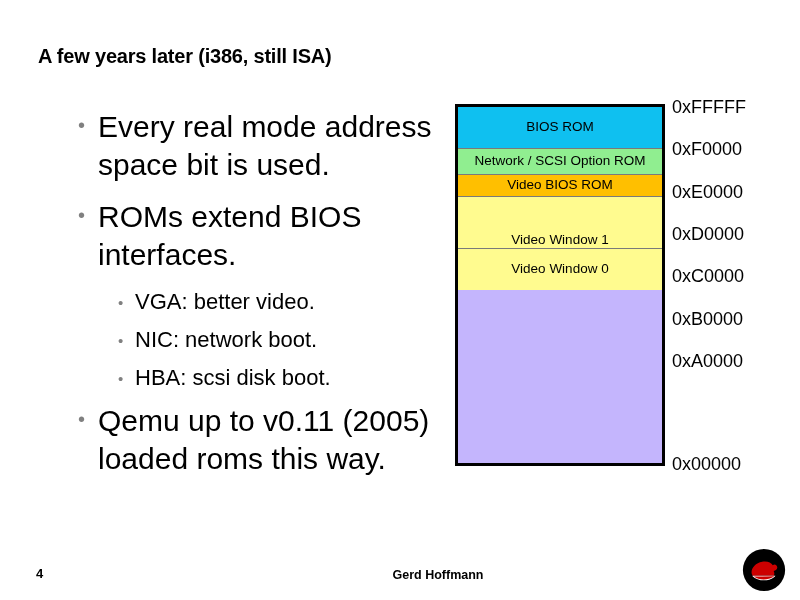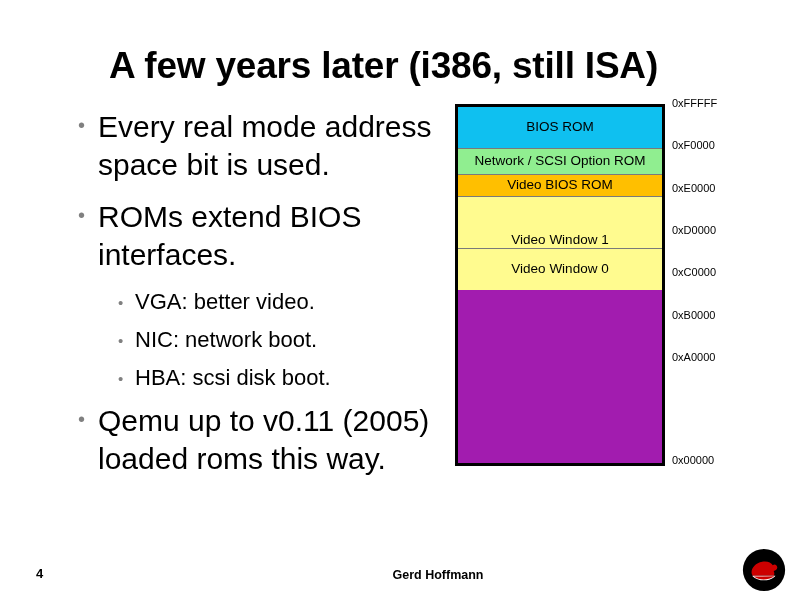--- a/index.html
+++ b/index.html
@@ -15,26 +15,25 @@
     font-family: "Liberation Sans", sans-serif;
     color: #000000;
   }
 
   
   #slide-title {
     position: absolute;
     left: 38px;
     top: 45px;
     width: 620px;
-    font-size: 37px;
+    font-size: 20px;
     font-weight: bold;
     letter-spacing: -0.2px;
     color: #000000;
     line-height: 1.15;
-    text-align: right;
   }
 
   
   #bullet-list {
     position: absolute;
     left: 78px;
     top: 108px;
     width: 360px;
   }
   .bullet-row {
@@ -79,21 +78,21 @@
 
   
   #memory-map {
     position: absolute;
     left: 455px;
     top: 104px;
     width: 210px;
     height: 362px;
     border: 3px solid #000000;
     box-sizing: border-box;
-    background: #a21caf;
+    background: #c4b5fd;
   }
   .mem-seg {
     box-sizing: border-box;
     display: flex;
     flex-direction: column;
     align-items: center;
     justify-content: center;
     font-size: 13.5px;
     line-height: 1.22;
     color: #000000;
@@ -108,21 +107,21 @@
   #address-ruler {
     position: absolute;
     left: 672px;
     top: 95px;
     width: 120px;
     height: 390px;
   }
   .addr-label {
     position: absolute;
     left: 0;
-    font-size: 11px;
+    font-size: 18px;
     color: #000000;
     white-space: nowrap;
   }
 
   
   #footer-page-number {
     position: absolute;
     left: 36px;
     top: 566px;
     font-size: 13px;

